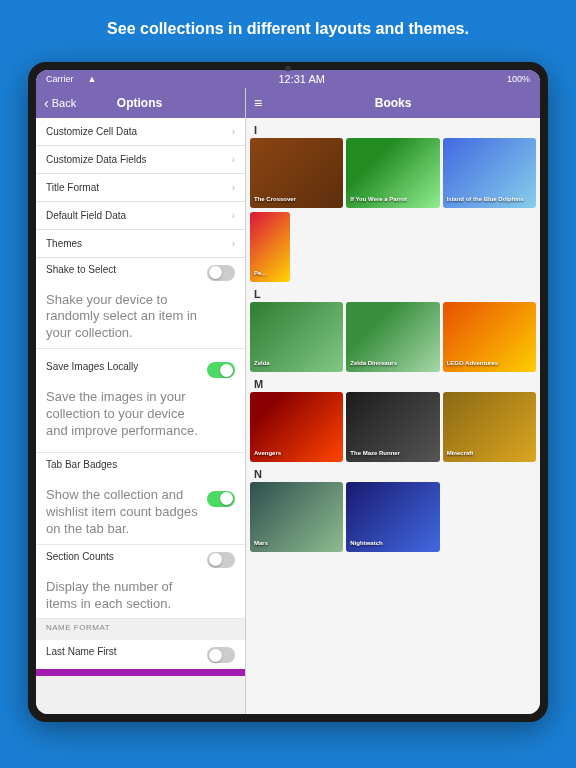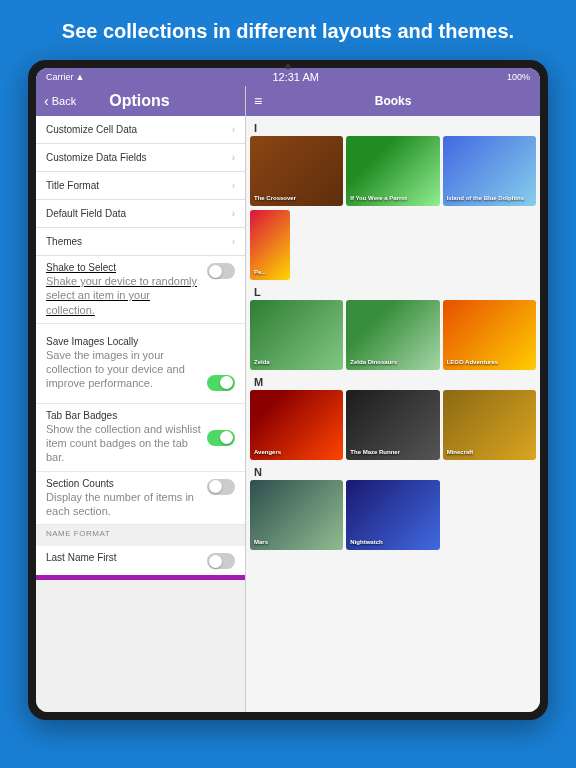--- a/index.html
+++ b/index.html
@@ -9,24 +9,24 @@
       background: #1a7fd4;
       font-family: -apple-system, BlinkMacSystemFont, 'Helvetica Neue', Arial, sans-serif;
       overflow: hidden;
       display: flex;
       flex-direction: column;
       align-items: center;
     }
 
     .top-text {
       color: white;
-      font-size: 20px;
+      font-size: 16px;
       font-weight: 600;
       text-align: center;
-      padding: 18px 24px 15px;
+      padding: 18px 24px 22px;
       line-height: 1.35;
     }
 
     .device-frame {
       width: 520px;
       height: 660px;
       background: #1a1a1a;
       border-radius: 18px;
       padding: 8px;
       position: relative;
@@ -48,21 +48,21 @@
       display: flex;
       justify-content: space-between;
       align-items: center;
       padding: 3px 10px;
       background: #7b68b5;
       font-size: 9px;
       color: white;
       height: 18px;
     }
 
-    .status-left { display: flex; align-items: center; gap: 2px; }
+    .status-left { display: flex; align-items: center; gap: 14px; }
     .status-center { font-size: 11px; }
     .status-right { font-size: 9px; }
 
     
     .nav-bar {
       display: flex;
       align-items: center;
       background: #7b68b5;
       padding: 4px 8px;
       height: 30px;
@@ -80,21 +80,21 @@
       font-size: 14px;
     }
 
     .nav-back-label {
       color: white;
       font-size: 11px;
     }
 
     .nav-bar-center {
       color: white;
-      font-size: 16px;
+      font-size: 12px;
       font-weight: 600;
       text-align: center;
       width: 33%;
     }
 
     .nav-bar-right {
       color: white;
       font-size: 12px;
       font-weight: 600;
       text-align: right;
@@ -139,21 +139,21 @@
       display: flex;
       align-items: flex-start;
       justify-content: space-between;
       padding: 4px 10px 2px;
       background: white;
       border-bottom: 1px solid #e8e8e8;
     }
 
     .toggle-text { flex: 1; margin-right: 6px; }
     .toggle-title { font-size: 10px; color: #333; font-weight: 500; }
-    .toggle-desc { font-size: 11px; color: #888; line-height: 1.3; margin-top: 1px; }
+    .toggle-desc { font-size: 13px; color: #888; line-height: 1.3; margin-top: 17px; }
 
     .toggle {
       width: 28px;
       height: 16px;
       border-radius: 8px;
       position: relative;
       flex-shrink: 0;
       margin-top: 1px;
     }
 
@@ -331,29 +331,29 @@
         </div>
         <div class="settings-item">
           <span class="settings-item-label">Default Field Data</span>
           <span class="settings-item-arrow">›</span>
         </div>
         <div class="settings-item">
           <span class="settings-item-label">Themes</span>
           <span class="settings-item-arrow">›</span>
         </div>
 
-        <div class="toggle-row" style="padding: 6px 10px; text-decoration: underline;">
+        <div class="toggle-row" style="padding: 6px 10px;">
           <div class="toggle-text">
             <div class="toggle-title">Shake to Select</div>
             <div class="toggle-desc">Shake your device to randomly select an item in your collection.</div>
           </div>
           <div class="toggle off"></div>
         </div>
 
-        <div class="toggle-row" style="padding: 12px 10px; align-items: flex-end;">
+        <div class="toggle-row" style="padding: 12px 10px;">
           <div class="toggle-text">
             <div class="toggle-title">Save Images Locally</div>
             <div class="toggle-desc">Save the images in your collection to your device and improve performance.</div>
           </div>
           <div class="toggle on"></div>
         </div>
 
         <div class="toggle-row" style="padding: 6px 10px; align-items: center;">
           <div class="toggle-text">
             <div class="toggle-title">Tab Bar Badges</div>
@@ -365,21 +365,21 @@
         <div class="toggle-row" style="padding: 6px 10px; justify-content: space-between;">
           <div class="toggle-text">
             <div class="toggle-title">Section Counts</div>
             <div class="toggle-desc">Display the number of items in each section.</div>
           </div>
           <div class="toggle off"></div>
         </div>
 
         <div class="section-label">NAME FORMAT</div>
 
-        <div class="toggle-row" style="padding: 6px 10px; background: white; border-bottom: 5px solid #a21caf;">
+        <div class="toggle-row" style="padding: 6px 10px; background: white; border-bottom: 7px solid #a21caf;">
           <div class="toggle-text">
             <div class="toggle-title">Last Name First</div>
           </div>
           <div class="toggle off"></div>
         </div>
 
       </div>
 
       <div style="flex:1; display:flex; flex-direction:column; overflow:hidden;">
 

